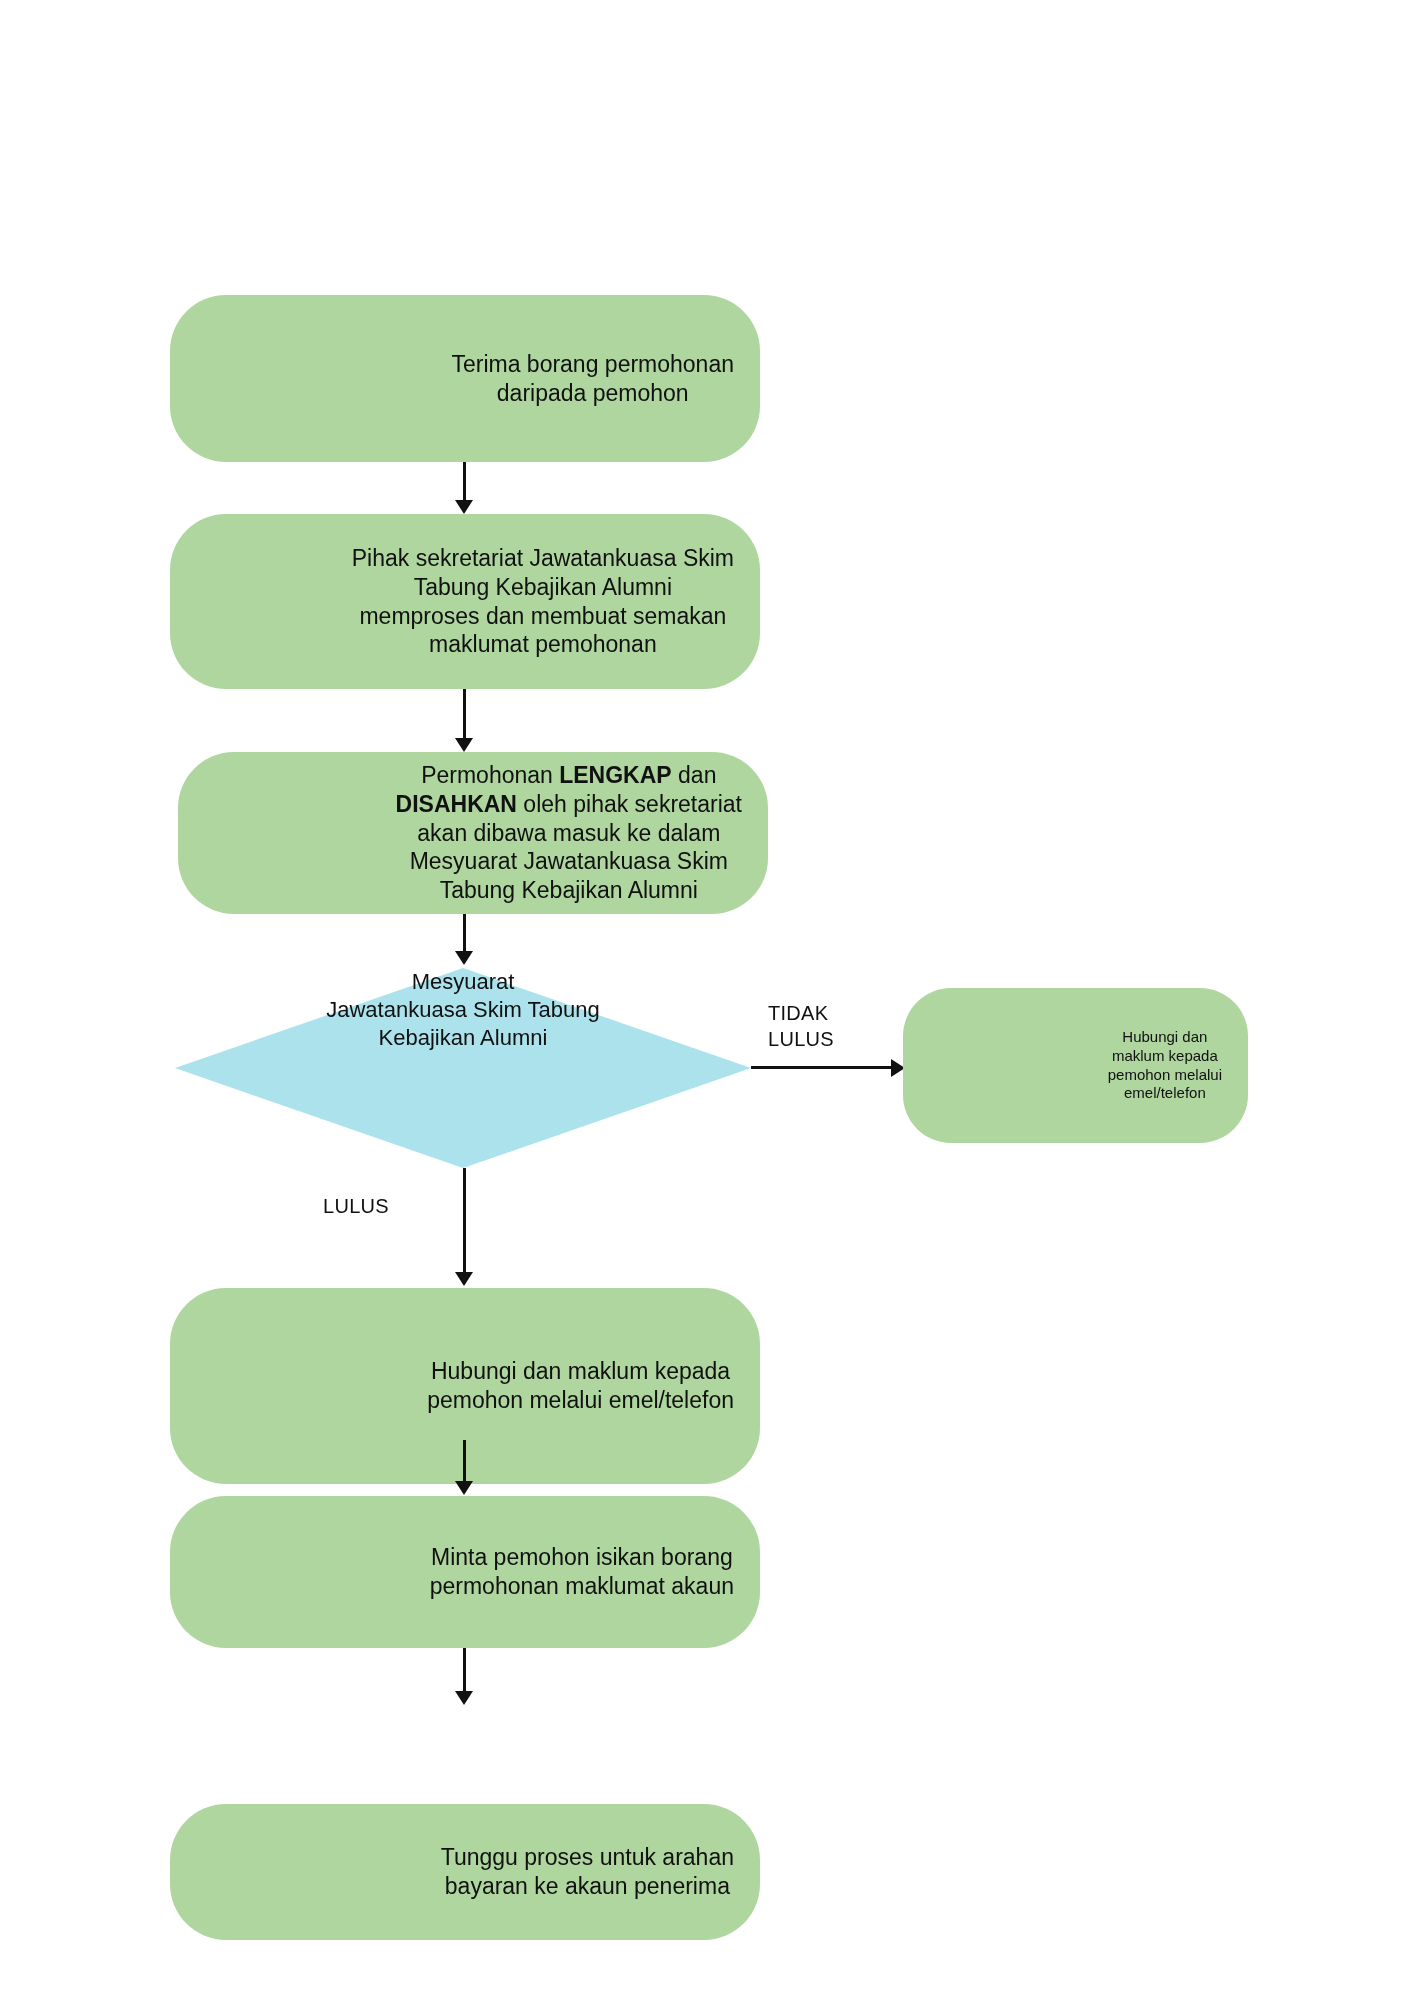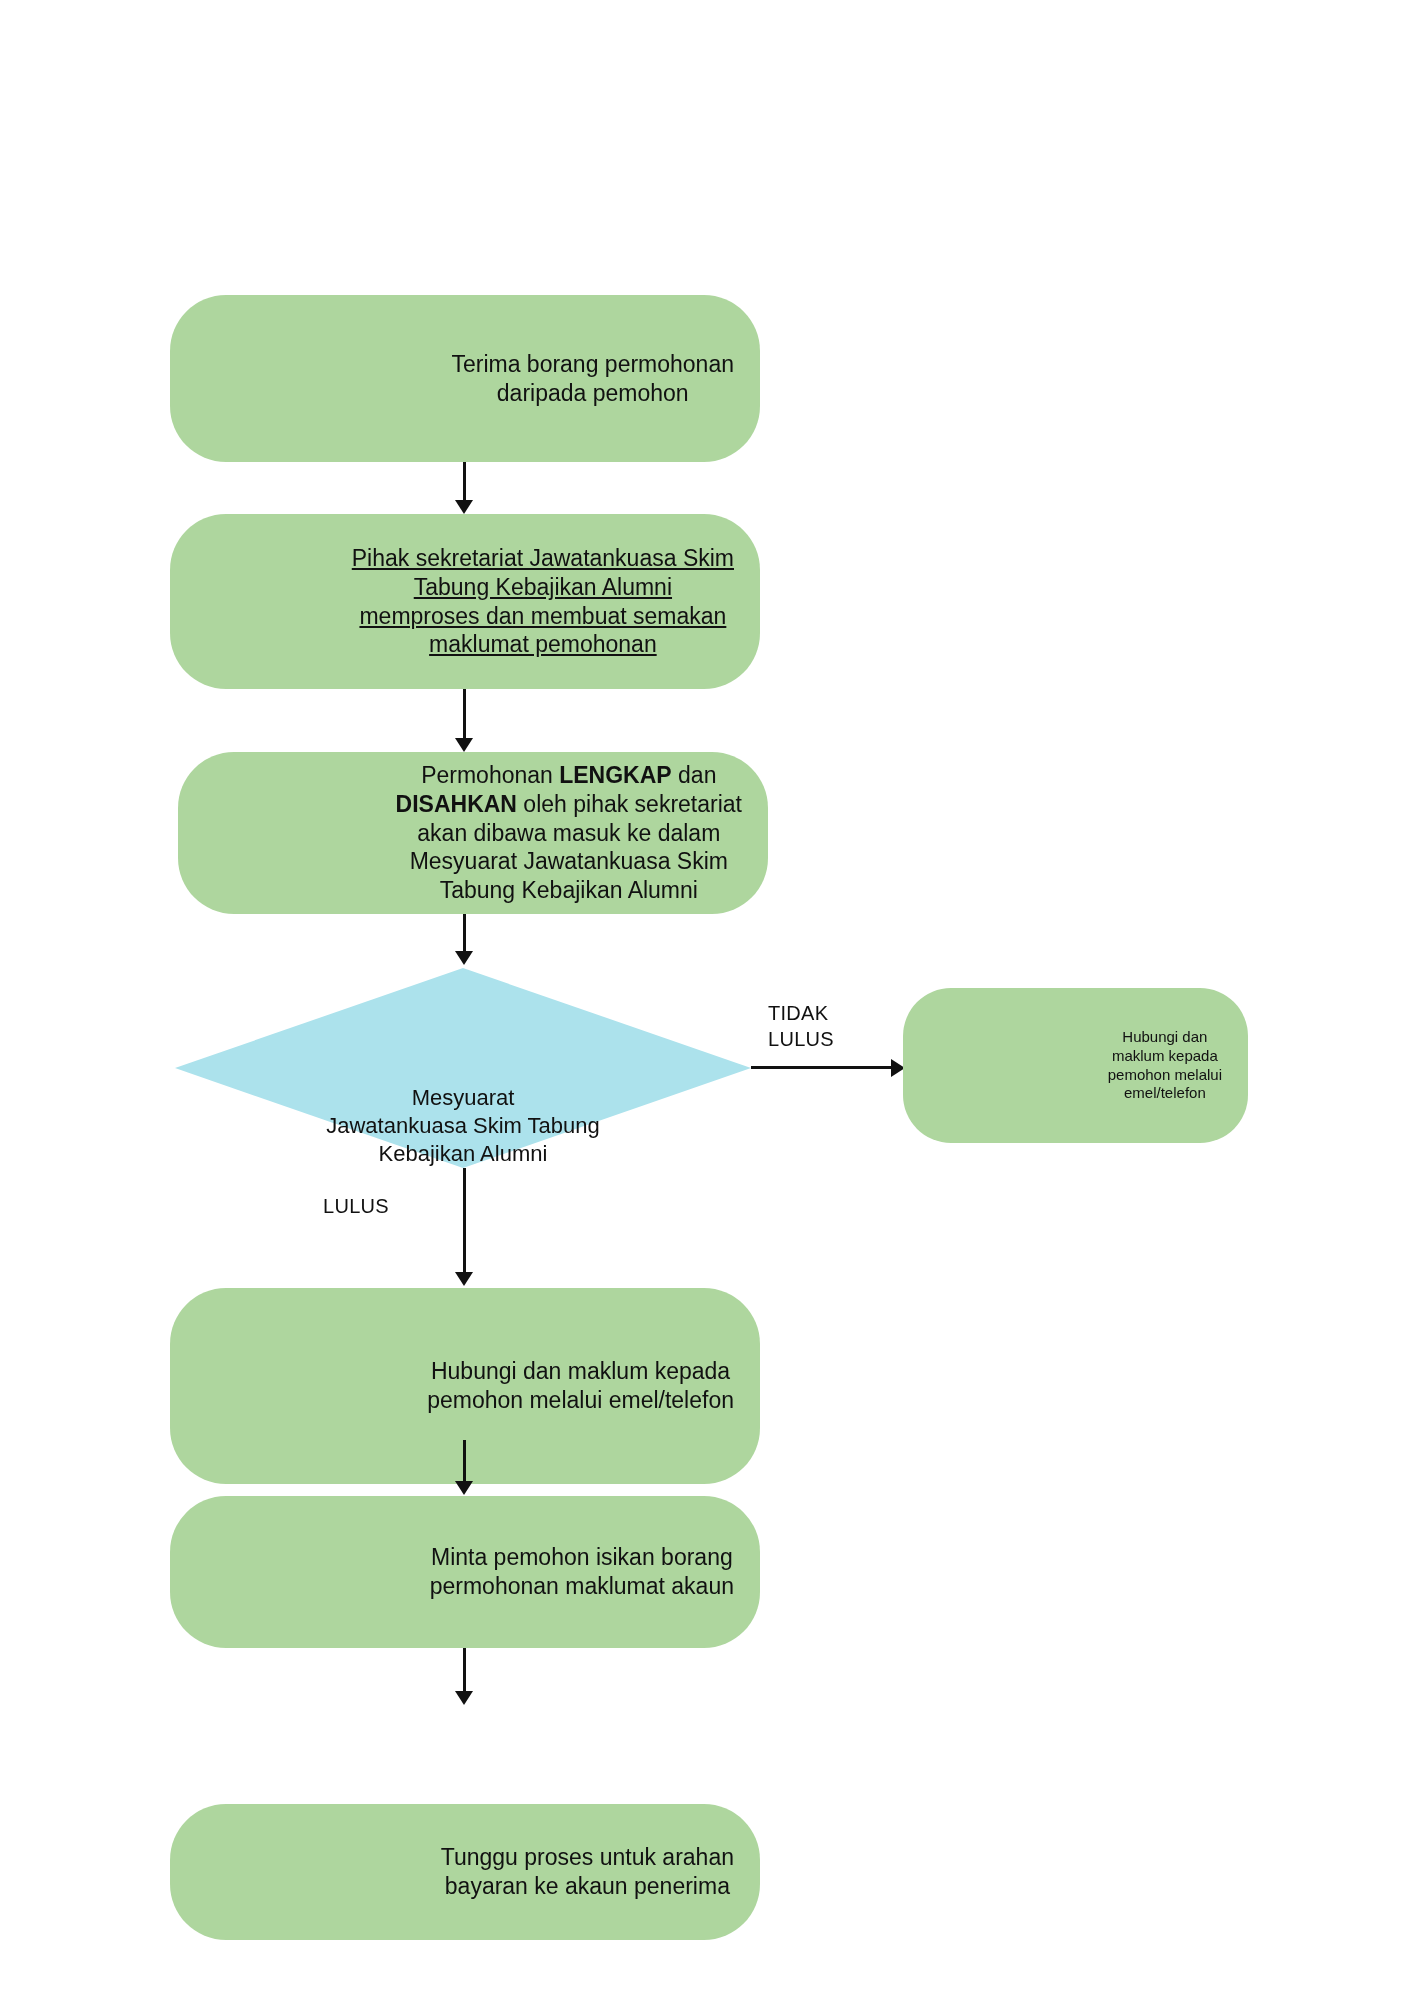--- a/index.html
+++ b/index.html
@@ -60,21 +60,21 @@
   .decision .shape {
     position: absolute;
     inset: 0;
     background: #ace2ec;
     clip-path: polygon(50% 0%, 100% 50%, 50% 100%, 0% 50%);
   }
   .decision .dec-text {
     position: absolute;
     inset: 0;
     display: flex;
-    align-items: flex-end;
+    align-items: flex-start;
     justify-content: center;
     text-align: center;
     font-size: 22px;
     line-height: 1.28;
     color: #111111;
   }
 
   
   .v-line {
     position: absolute;
@@ -123,21 +123,21 @@
   <div class="node process" style="left:170px; top:295px; width:590px; height:167px;">
     <div>
       <div>Terima borang permohonan</div>
       <div>daripada pemohon</div>
     </div>
   </div>
 
   <div class="v-line" style="left:463px; top:462px; height:44px;"></div>
   <div class="arrow-down" style="left:455px; top:500px;"></div>
 
-  <div class="node process" style="left:170px; top:514px; width:590px; height:175px;text-decoration:underline;">
+  <div class="node process" style="left:170px; top:514px; width:590px; height:175px;">
     <div>
       <div>Pihak sekretariat Jawatankuasa Skim</div>
       <div>Tabung Kebajikan Alumni</div>
       <div>memproses dan membuat semakan</div>
       <div>maklumat pemohonan</div>
     </div>
   </div>
 
   <div class="v-line" style="left:463px; top:689px; height:56px;"></div>
   <div class="arrow-down" style="left:455px; top:738px;"></div>

